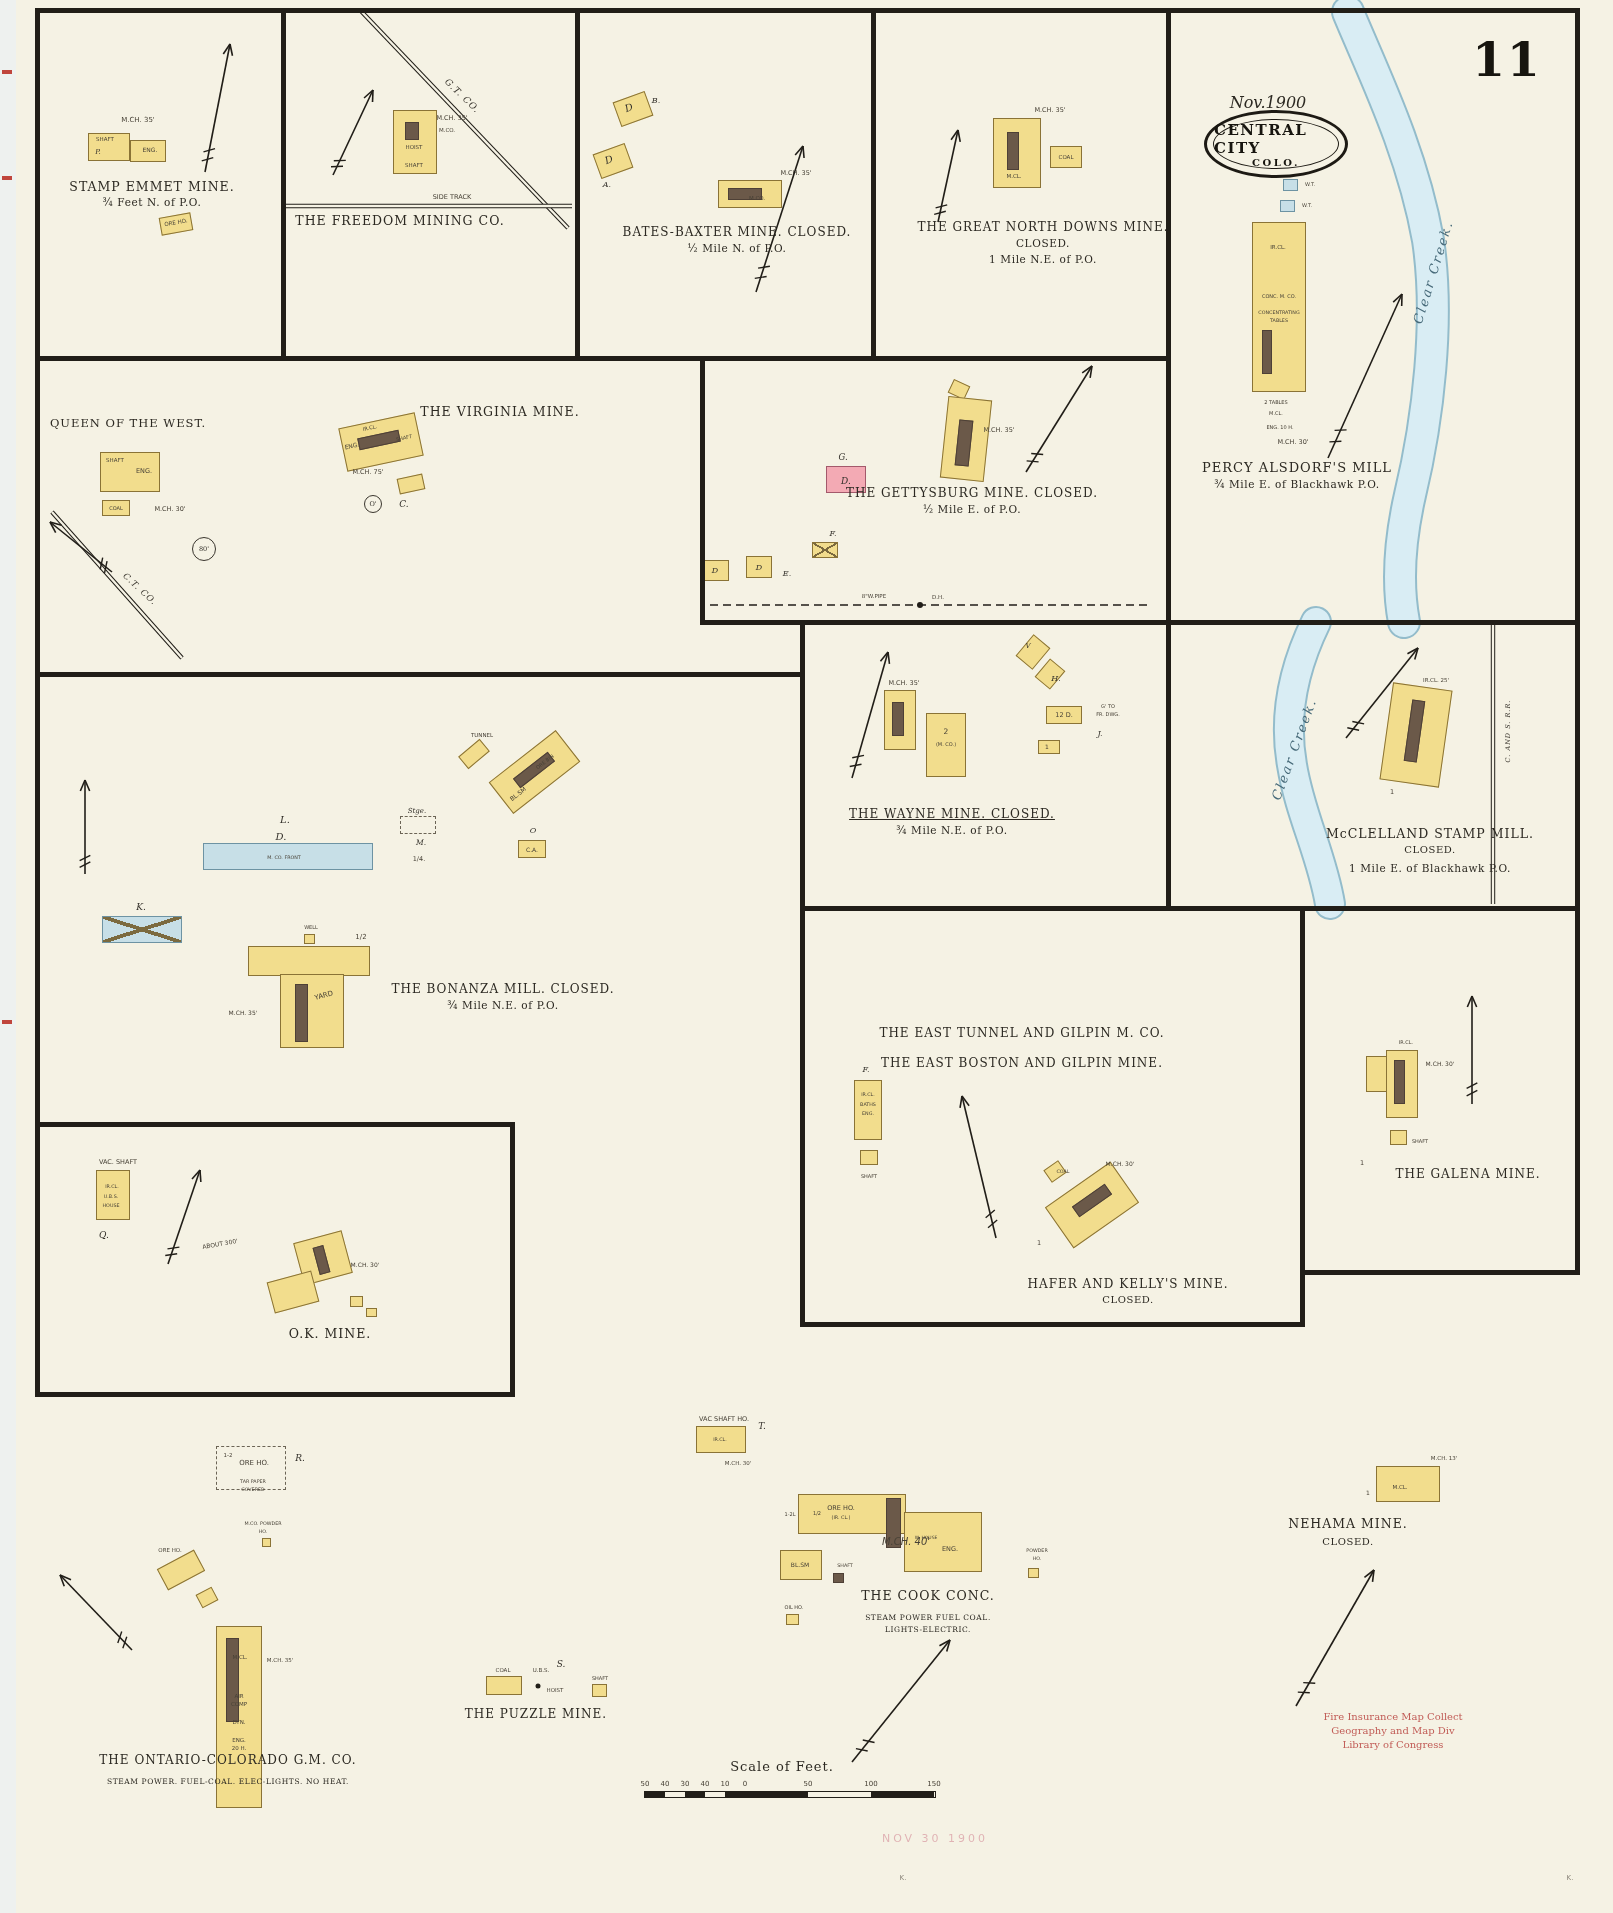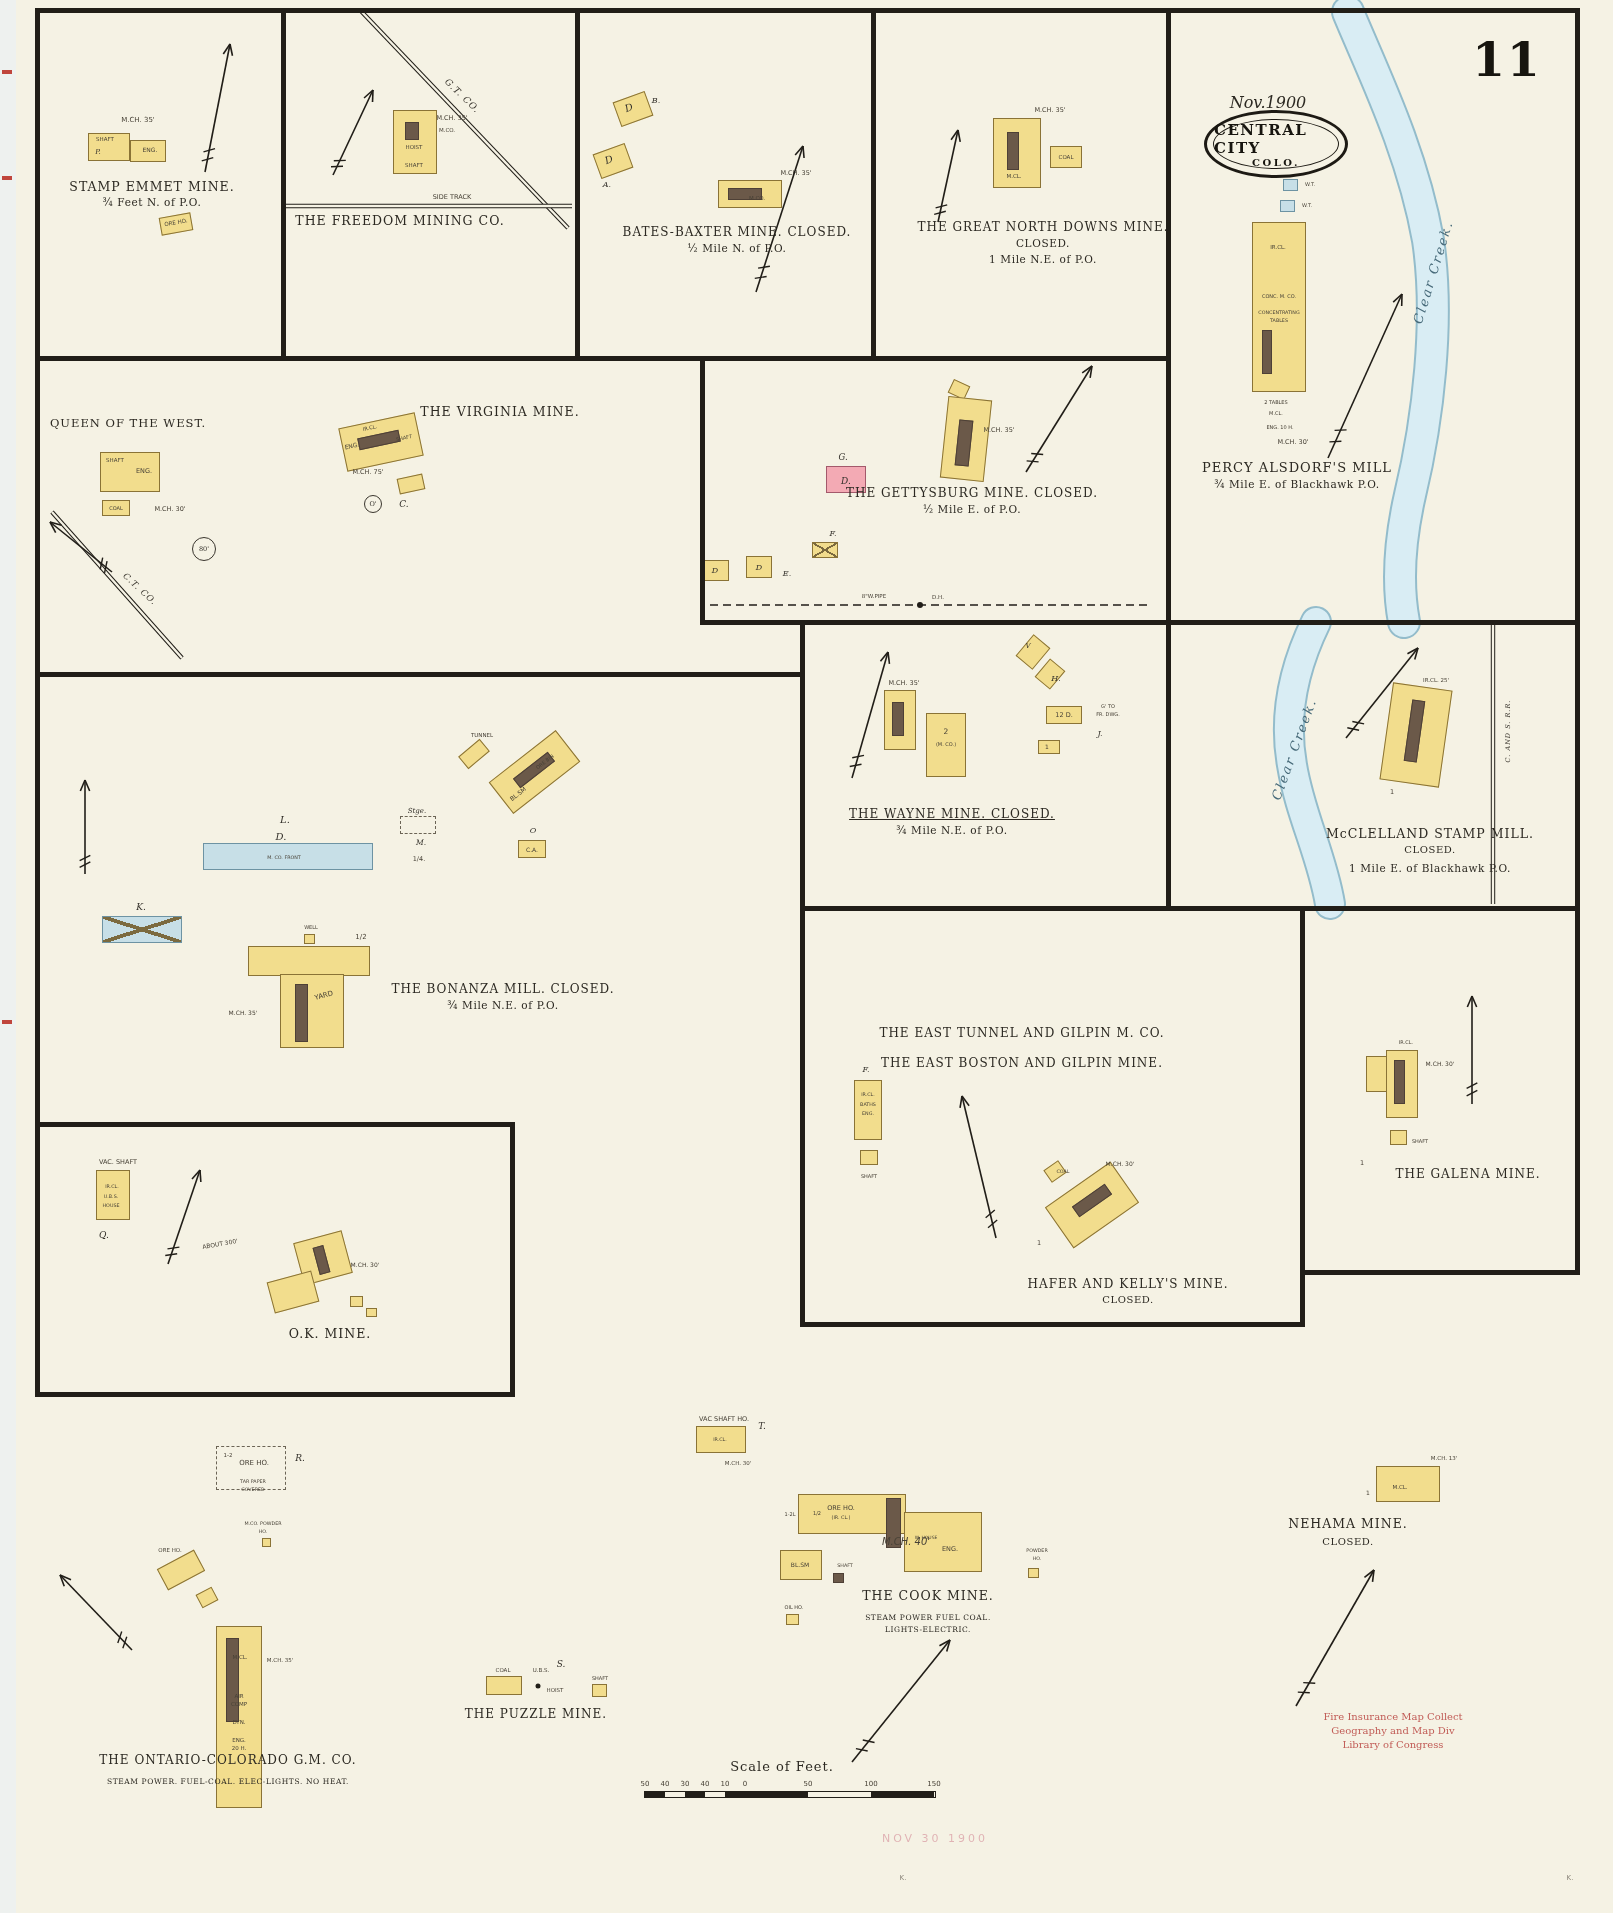--- a/index.html
+++ b/index.html
@@ -436,21 +436,21 @@
     <div class="lbl tiny" style="left: 841px; top: 1518px; font-size: 4.8px; transform: translate(-50%, -50%) rotate(0deg);">(IR. CL.)</div>
     <div class="lbl tiny" style="left: 790px; top: 1514px; font-size: 5px; transform: translate(-50%, -50%) rotate(0deg);">1-2L</div>
     <div class="lbl tiny" style="left: 817px; top: 1513px; font-size: 5px; transform: translate(-50%, -50%) rotate(0deg);">1/2</div>
     <div class="lbl tiny" style="left: 926px; top: 1538px; font-size: 4.5px; transform: translate(-50%, -50%) rotate(0deg);">W. HOUSE</div>
     <div class="lbl tiny" style="left: 950px; top: 1549px; font-size: 6.5px; transform: translate(-50%, -50%) rotate(0deg);">ENG.</div>
     <div class="lbl tiny" style="left: 800px; top: 1565px; font-size: 6px; transform: translate(-50%, -50%) rotate(0deg);">BL.SM</div>
     <div class="lbl tiny" style="left: 845px; top: 1566px; font-size: 4.8px; transform: translate(-50%, -50%) rotate(0deg);">SHAFT</div>
     <div class="lbl tiny" style="left: 794px; top: 1607px; font-size: 5px; transform: translate(-50%, -50%) rotate(0deg);">OIL HO.</div>
     <div class="lbl tiny" style="left: 1037px; top: 1551px; font-size: 4.8px; transform: translate(-50%, -50%) rotate(0deg);">POWDER</div>
     <div class="lbl tiny" style="left: 1037px; top: 1559px; font-size: 4.8px; transform: translate(-50%, -50%) rotate(0deg);">HO.</div>
-    <div class="lbl name" style="left: 928px; top: 1596px; font-size: 12.5px; transform: translate(-50%, -50%) rotate(0deg);">THE COOK MINE.</div>
+    <div class="lbl name" style="left: 928px; top: 1596px; font-size: 12.5px; transform: translate(-50%, -50%) rotate(0deg);">THE COOK CONC.</div>
     <div class="lbl sub" style="left: 928px; top: 1618px; font-size: 7.5px; transform: translate(-50%, -50%) rotate(0deg);">STEAM POWER  FUEL COAL.</div>
     <div class="lbl sub" style="left: 928px; top: 1630px; font-size: 7.5px; transform: translate(-50%, -50%) rotate(0deg);">LIGHTS-ELECTRIC.</div>
     <div class="b " style="left: 1376px; top: 1466px; width: 64px; height: 36px;"></div>
     <div class="lbl tiny" style="left: 1400px; top: 1488px; font-size: 5.5px; transform: translate(-50%, -50%) rotate(0deg);">M.CL.</div>
     <div class="lbl tiny" style="left: 1444px; top: 1459px; font-size: 5.5px; transform: translate(-50%, -50%) rotate(0deg);">M.CH. 13'</div>
     <div class="lbl tiny" style="left: 1368px; top: 1493px; font-size: 6px; transform: translate(-50%, -50%) rotate(0deg);">1</div>
     <div class="lbl name" style="left: 1348px; top: 1524px; font-size: 12.5px; transform: translate(-50%, -50%) rotate(0deg); text-align: right;">NEHAMA MINE.</div>
     <div class="lbl sub" style="left: 1348px; top: 1542px; font-size: 10px; transform: translate(-50%, -50%) rotate(0deg);">CLOSED.</div>
     <div class="lbl faint" style="left: 903px; top: 1878px; font-size: 7px; transform: translate(-50%, -50%) rotate(0deg);">K.</div>
     <div class="lbl faint" style="left: 1570px; top: 1878px; font-size: 7px; transform: translate(-50%, -50%) rotate(0deg);">K.</div>

